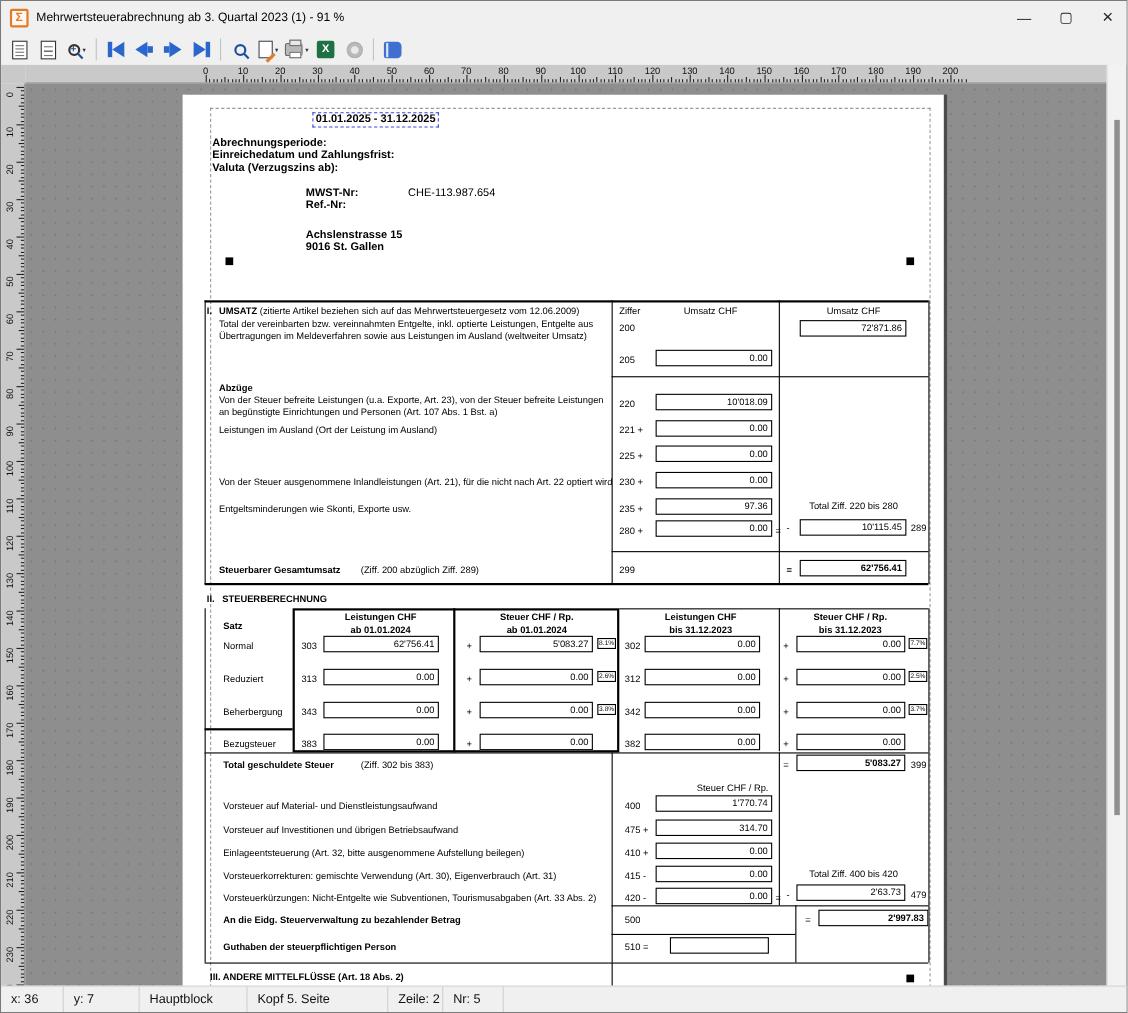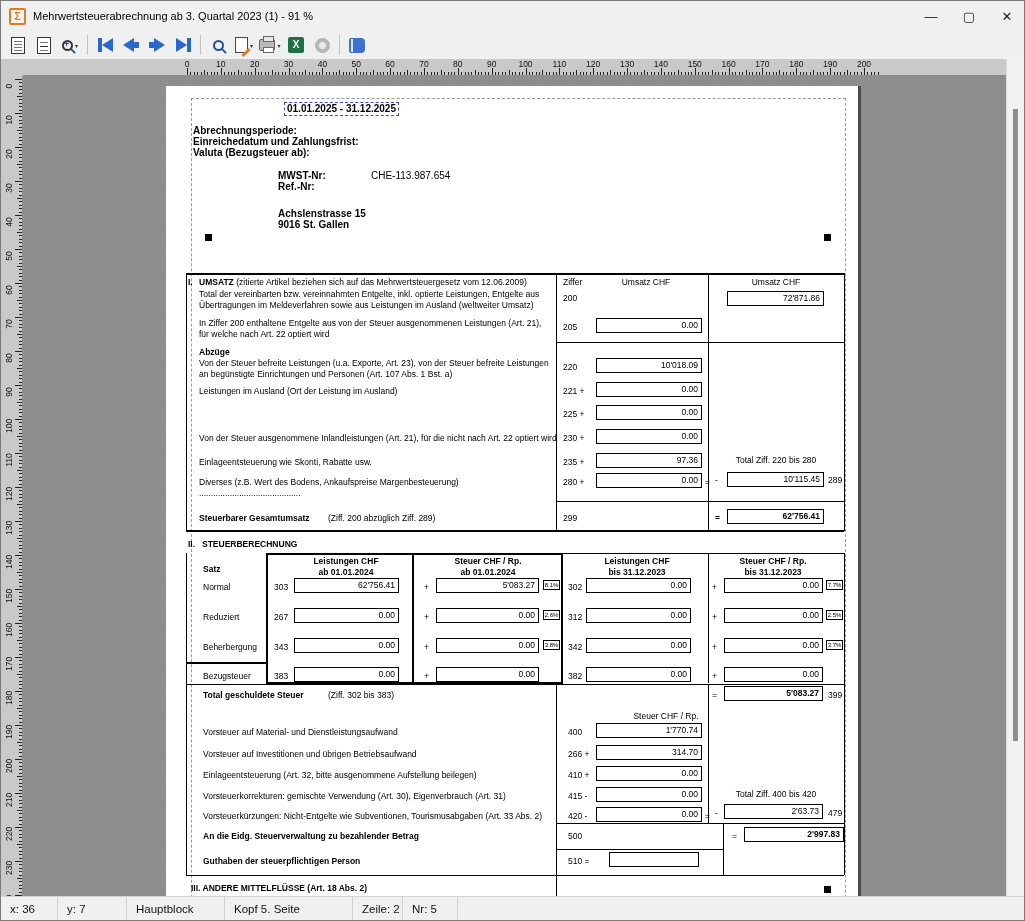--- a/index.html
+++ b/index.html
@@ -639,21 +639,21 @@
     <div class="rnum-v" style="top: 821px;">240</div>
   </div>
 
 <div class="canvas">
   <div class="page">
     <div class="dashed-area"></div>
 
     <div class="hd" style="left:27px;top:17px">Abrechnungsperiode:</div>
     <div class="periodbox" style="left:118px;top:16px">01.01.2025 - 31.12.2025</div>
     <div class="hd" style="left:27px;top:28px">Einreichedatum und Zahlungsfrist:</div>
-    <div class="hd" style="left:27px;top:39px">Valuta (Bezugsteuer ab):</div>
+    <div class="hd" style="left:27px;top:39px">Valuta (Verzugszins ab):</div>
     <div class="hd" style="left:112px;top:62px">MWST-Nr:</div>
     <div class="hd" style="left:205px;top:62px;font-weight:normal">CHE-113.987.654</div>
     <div class="hd" style="left:112px;top:73px">Ref.-Nr:</div>
     <div class="hd" style="left:112px;top:100px">Achslenstrasse 15</div>
     <div class="hd" style="left:112px;top:111px">9016 St. Gallen</div>
     <div class="sq" style="left:39px;top:148px"></div>
     <div class="sq" style="left:658px;top:148px"></div>
 
     <div class="hline" style="left:20px;top:187px;width:658px;height:2px"></div>
     <div class="hline" style="left:20px;top:444px;width:658px;height:2px"></div>
@@ -668,22 +668,20 @@
     <div class="lbl" style="left:33px;top:191px"><span class="b">UMSATZ</span> <span>(zitierte Artikel beziehen sich auf das Mehrwertsteuergesetz vom 12.06.2009)</span></div>
     <div class="lbl" style="left:397px;top:191px">Ziffer</div>
     <div class="lbl ctr" style="left:420px;top:191px;width:120px">Umsatz CHF</div>
     <div class="lbl ctr" style="left:550px;top:191px;width:120px">Umsatz CHF</div>
 
     <div class="lbl" style="left:33px;top:203px;width:350px">Total der vereinbarten bzw. vereinnahmten Entgelte, inkl. optierte Leistungen, Entgelte aus
 Übertragungen im Meldeverfahren sowie aus Leistungen im Ausland (weltweiter Umsatz)</div>
     <div class="lbl" style="left:397px;top:207px">200</div>
     <div class="vbox" style="left:561px;top:205px;width:97px">72'871.86</div>
 
-    <div class="lbl" style="left:33px;top:232px;width:350px">In Ziffer 200 enthaltene Entgelte aus von der Steuer ausgenommenen Leistungen (Art. 21),
-für welche nach Art. 22 optiert wird</div>
     <div class="lbl" style="left:397px;top:236px">205</div>
     <div class="vbox" style="left:430px;top:232px;width:106px">0.00</div>
 
     <div class="lbl b" style="left:33px;top:261px">Abzüge</div>
 
     <div class="lbl" style="left:33px;top:272px;width:350px">Von der Steuer befreite Leistungen (u.a. Exporte, Art. 23), von der Steuer befreite Leistungen
 an begünstigte Einrichtungen und Personen (Art. 107 Abs. 1 Bst. a)</div>
     <div class="lbl" style="left:397px;top:276px">220</div>
     <div class="vbox" style="left:430px;top:272px;width:106px">10'018.09</div>
 
@@ -691,25 +689,24 @@
     <div class="lbl" style="left:397px;top:300px">221 +</div>
     <div class="vbox" style="left:430px;top:296px;width:106px">0.00</div>
 
     <div class="lbl" style="left:397px;top:323px">225 +</div>
     <div class="vbox" style="left:430px;top:319px;width:106px">0.00</div>
 
     <div class="lbl" style="left:33px;top:347px;width:360px">Von der Steuer ausgenommene Inlandleistungen (Art. 21), für die nicht nach Art. 22 optiert wird</div>
     <div class="lbl" style="left:397px;top:347px">230 +</div>
     <div class="vbox" style="left:430px;top:343px;width:106px">0.00</div>
 
-    <div class="lbl" style="left:33px;top:371px;width:350px">Einlageentsteuerung wie Skonti, Rabatte usw.</div>
+    <div class="lbl" style="left:33px;top:371px;width:350px">Entgeltsminderungen wie Skonti, Exporte usw.</div>
     <div class="lbl" style="left:397px;top:371px">235 +</div>
     <div class="vbox" style="left:430px;top:367px;width:106px">97.36</div>
 
-    <div class="lbl" style="left:33px;top:391px;width:355px">Diverses (z.B. Wert des Bodens, Ankaufspreise Margenbesteuerung) ...........................................</div>
     <div class="lbl" style="left:397px;top:391px">280 +</div>
     <div class="vbox" style="left:430px;top:387px;width:106px">0.00</div>
     <div class="lbl" style="left:539px;top:391px">=</div>
 
     <div class="lbl ctr" style="left:550px;top:369px;width:120px">Total Ziff. 220 bis 280</div>
     <div class="lbl" style="left:549px;top:389px">-</div>
     <div class="vbox" style="left:561px;top:386px;width:97px">10'115.45</div>
     <div class="lbl" style="left:662px;top:389px">289</div>
 
     <div class="lbl b" style="left:33px;top:427px">Steuerbarer Gesamtumsatz</div>
@@ -745,21 +742,21 @@
     <div class="lbl" style="left:258px;top:496px">+</div>
     <div class="vbox" style="left:270px;top:492px;width:103px">5'083.27</div>
     <div class="pct" style="left:377px;top:494px">8.1%</div>
     <div class="lbl" style="left:402px;top:496px">302</div>
     <div class="vbox" style="left:420px;top:492px;width:105px">0.00</div>
     <div class="lbl" style="left:546px;top:496px">+</div>
     <div class="vbox" style="left:558px;top:492px;width:99px">0.00</div>
     <div class="pct" style="left:660px;top:494px">7.7%</div>
 
     <div class="lbl" style="left:37px;top:526px">Reduziert</div>
-    <div class="lbl" style="left:108px;top:526px">267</div>
+    <div class="lbl" style="left:108px;top:526px">313</div>
     <div class="vbox" style="left:128px;top:522px;width:105px">0.00</div>
     <div class="lbl" style="left:258px;top:526px">+</div>
     <div class="vbox" style="left:270px;top:522px;width:103px">0.00</div>
     <div class="pct" style="left:377px;top:524px">2.6%</div>
     <div class="lbl" style="left:402px;top:526px">312</div>
     <div class="vbox" style="left:420px;top:522px;width:105px">0.00</div>
     <div class="lbl" style="left:546px;top:526px">+</div>
     <div class="vbox" style="left:558px;top:522px;width:99px">0.00</div>
     <div class="pct" style="left:660px;top:524px">2.5%</div>
 
@@ -801,21 +798,21 @@
     <div class="vbox b" style="left:558px;top:600px;width:99px">5'083.27</div>
     <div class="lbl" style="left:662px;top:604px">399</div>
 
     <div class="lbl ctr" style="left:440px;top:625px;width:120px">Steuer CHF / Rp.</div>
 
     <div class="lbl" style="left:37px;top:641px">Vorsteuer auf Material- und Dienstleistungsaufwand</div>
     <div class="lbl" style="left:402px;top:641px">400</div>
     <div class="vbox" style="left:430px;top:637px;width:106px">1'770.74</div>
 
     <div class="lbl" style="left:37px;top:663px">Vorsteuer auf Investitionen und übrigen Betriebsaufwand</div>
-    <div class="lbl" style="left:402px;top:663px">266 +</div>
+    <div class="lbl" style="left:402px;top:663px">475 +</div>
     <div class="vbox" style="left:430px;top:659px;width:106px">314.70</div>
 
     <div class="lbl" style="left:37px;top:684px">Einlageentsteuerung (Art. 32, bitte ausgenommene Aufstellung beilegen)</div>
     <div class="lbl" style="left:402px;top:684px">410 +</div>
     <div class="vbox" style="left:430px;top:680px;width:106px">0.00</div>
 
     <div class="lbl" style="left:37px;top:705px">Vorsteuerkorrekturen: gemischte Verwendung (Art. 30), Eigenverbrauch (Art. 31)</div>
     <div class="lbl" style="left:402px;top:705px">415 -</div>
     <div class="vbox" style="left:430px;top:701px;width:106px">0.00</div>
 

